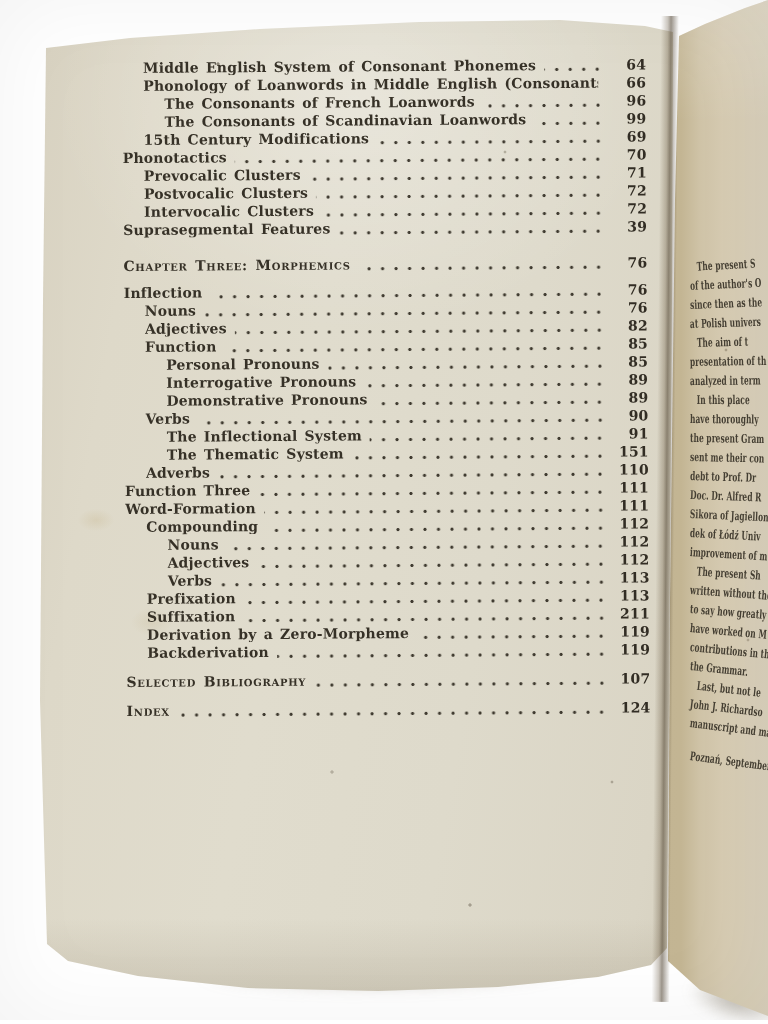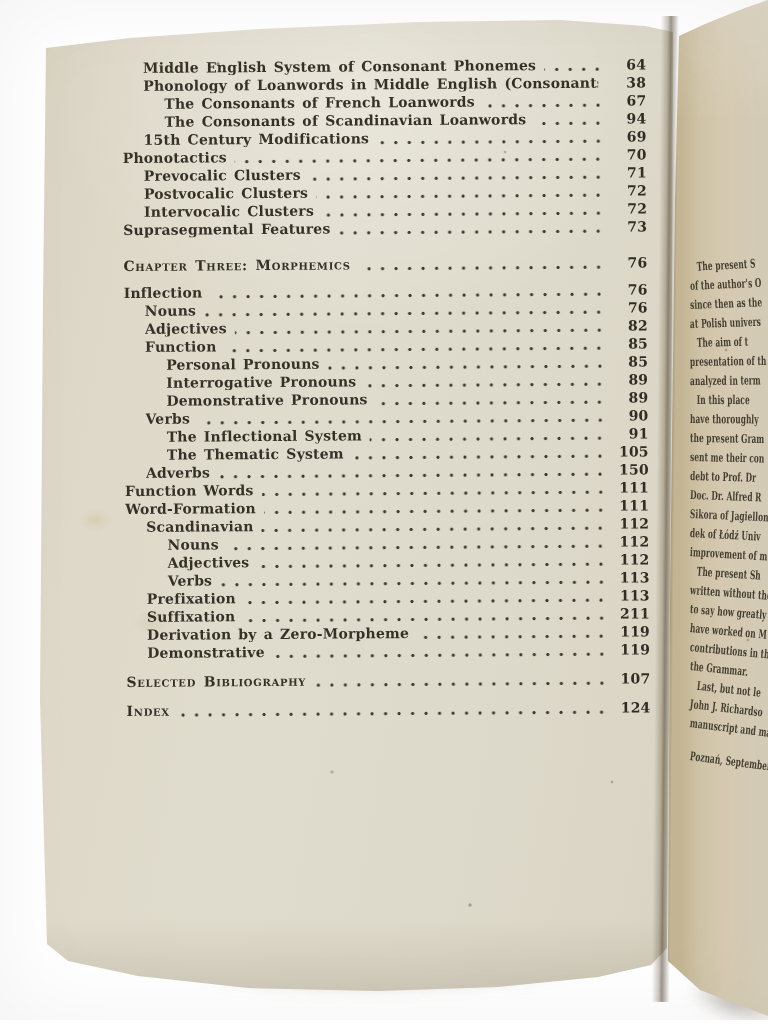--- a/index.html
+++ b/index.html
@@ -106,31 +106,31 @@
     <div class="curl-shade"></div>
     <div class="toc" id="toc">
         <div class="toc-row ind-1">
           <span class="t-label">Middle English System of Consonant Phonemes</span>
           <span class="t-leader"></span>
           <span class="t-page">64</span>
         </div>
         <div class="toc-row ind-1 no-leader">
           <span class="t-label">Phonology of Loanwords in Middle English (Consonants)</span>
           <span class="t-leader"></span>
-          <span class="t-page">38</span>
+          <span class="t-page">66</span>
         </div>
         <div class="toc-row ind-2">
           <span class="t-label">The Consonants of French Loanwords</span>
           <span class="t-leader"></span>
-          <span class="t-page">67</span>
+          <span class="t-page">96</span>
         </div>
         <div class="toc-row ind-2">
           <span class="t-label">The Consonants of Scandinavian Loanwords</span>
           <span class="t-leader"></span>
-          <span class="t-page">94</span>
+          <span class="t-page">99</span>
         </div>
         <div class="toc-row ind-1">
           <span class="t-label">15th Century Modifications</span>
           <span class="t-leader"></span>
           <span class="t-page">69</span>
         </div>
         <div class="toc-row ind-0">
           <span class="t-label">Phonotactics</span>
           <span class="t-leader"></span>
           <span class="t-page">70</span>
@@ -146,21 +146,21 @@
           <span class="t-page">72</span>
         </div>
         <div class="toc-row ind-1">
           <span class="t-label">Intervocalic Clusters</span>
           <span class="t-leader"></span>
           <span class="t-page">72</span>
         </div>
         <div class="toc-row ind-0">
           <span class="t-label">Suprasegmental Features</span>
           <span class="t-leader"></span>
-          <span class="t-page">73</span>
+          <span class="t-page">39</span>
         </div>
         <div class="toc-row ind-0 caps sp-lg">
           <span class="t-label">Chapter Three: Morphemics</span>
           <span class="t-leader"></span>
           <span class="t-page">76</span>
         </div>
         <div class="toc-row ind-0 sp-sm">
           <span class="t-label">Inflection</span>
           <span class="t-leader"></span>
           <span class="t-page">76</span>
@@ -201,39 +201,39 @@
           <span class="t-page">90</span>
         </div>
         <div class="toc-row ind-2">
           <span class="t-label">The Inflectional System</span>
           <span class="t-leader"></span>
           <span class="t-page">91</span>
         </div>
         <div class="toc-row ind-2">
           <span class="t-label">The Thematic System</span>
           <span class="t-leader"></span>
-          <span class="t-page">105</span>
+          <span class="t-page">151</span>
         </div>
         <div class="toc-row ind-1">
           <span class="t-label">Adverbs</span>
           <span class="t-leader"></span>
-          <span class="t-page">150</span>
+          <span class="t-page">110</span>
         </div>
         <div class="toc-row ind-0">
-          <span class="t-label">Function Words</span>
+          <span class="t-label">Function Three</span>
           <span class="t-leader"></span>
           <span class="t-page">111</span>
         </div>
         <div class="toc-row ind-0">
           <span class="t-label">Word-Formation</span>
           <span class="t-leader"></span>
           <span class="t-page">111</span>
         </div>
         <div class="toc-row ind-1">
-          <span class="t-label">Scandinavian</span>
+          <span class="t-label">Compounding</span>
           <span class="t-leader"></span>
           <span class="t-page">112</span>
         </div>
         <div class="toc-row ind-2">
           <span class="t-label">Nouns</span>
           <span class="t-leader"></span>
           <span class="t-page">112</span>
         </div>
         <div class="toc-row ind-2">
           <span class="t-label">Adjectives</span>
@@ -254,21 +254,21 @@
           <span class="t-label">Suffixation</span>
           <span class="t-leader"></span>
           <span class="t-page">211</span>
         </div>
         <div class="toc-row ind-1">
           <span class="t-label">Derivation by a Zero-Morpheme</span>
           <span class="t-leader"></span>
           <span class="t-page">119</span>
         </div>
         <div class="toc-row ind-1">
-          <span class="t-label">Demonstrative</span>
+          <span class="t-label">Backderivation</span>
           <span class="t-leader"></span>
           <span class="t-page">119</span>
         </div>
         <div class="toc-row ind-0 caps sp-md">
           <span class="t-label">Selected Bibliography</span>
           <span class="t-leader"></span>
           <span class="t-page">107</span>
         </div>
         <div class="toc-row ind-0 caps sp-md">
           <span class="t-label">Index</span>

